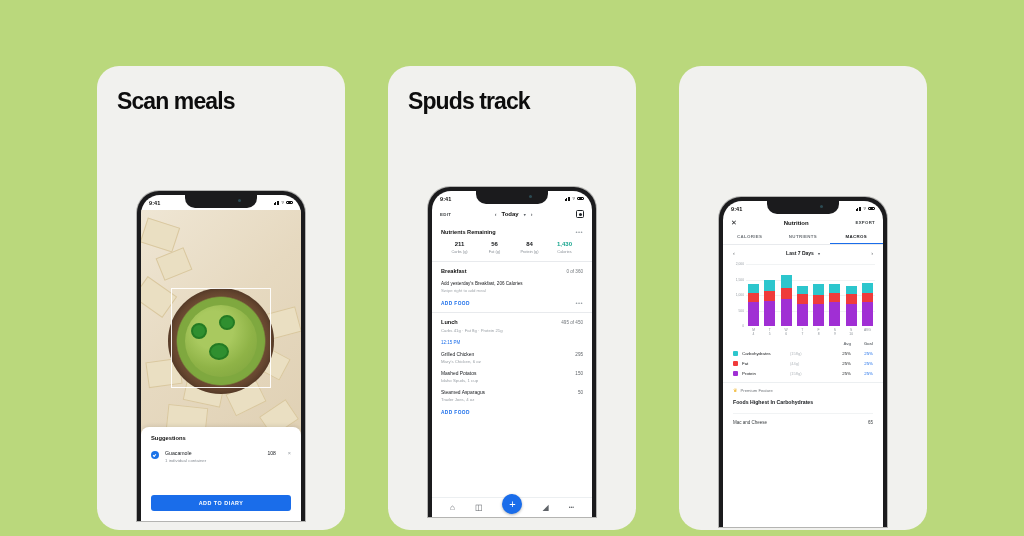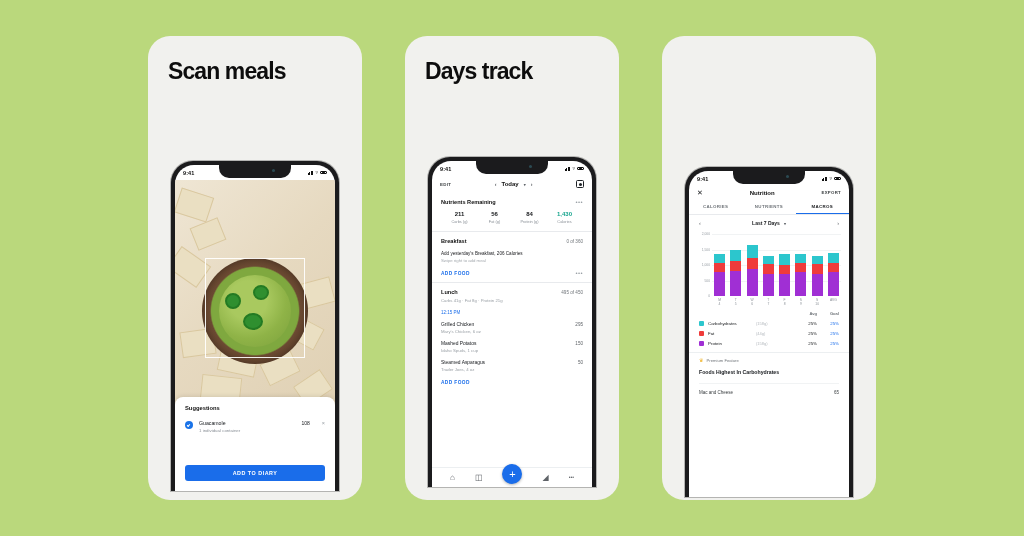--- a/index.html
+++ b/index.html
@@ -7,26 +7,27 @@
     width: 1024px; height: 536px;
     font-family: "Liberation Sans", sans-serif;
     overflow: hidden;
   }
   body { background: #bad87c; position: relative; }
 
   .stage { position: absolute; inset: 0; display: flex; justify-content: center; align-items: flex-start; gap: 43px; padding-top: 36px; }
 
   
   .card {
-    width: 214px; height: 464px;
+    width: 248px; height: 464px;
     background: #f1f1ee;
     border-radius: 22px;
     position: relative;
     overflow: hidden;
     flex: 0 0 auto;
+    margin-top: 30px;
   }
   .card-head { padding: 22px 20px 0 20px; }
   .card-title {
     font-weight: 700; font-size: 23px; line-height: 1.13;
     letter-spacing: -0.9px; color: #0d0d0d;
   }
   .card-sub {
     font-weight: 400; font-size: 16px; line-height: 1.2;
     letter-spacing: -0.4px; color: #1c1c1c; margin-top: 3px;
   }
@@ -260,21 +261,21 @@
             <span class="sg-x">×</span>
           </div>
           <div class="btn-primary">ADD TO DIARY</div>
         </div>
       </div>
     </div>
   </div>
 
   <div class="card">
     <div class="card-head">
-      <div class="card-title">Days track</div>
+      <div class="card-title">Spuds track</div>
     </div>
 
     <div class="phone" style="top:121px;">
       <div class="screen">
         <div class="notch">
             <span class="cam"></span>
           </div>
 
         <div class="statusbar">
           <span class="sb-time">9:41</span>

